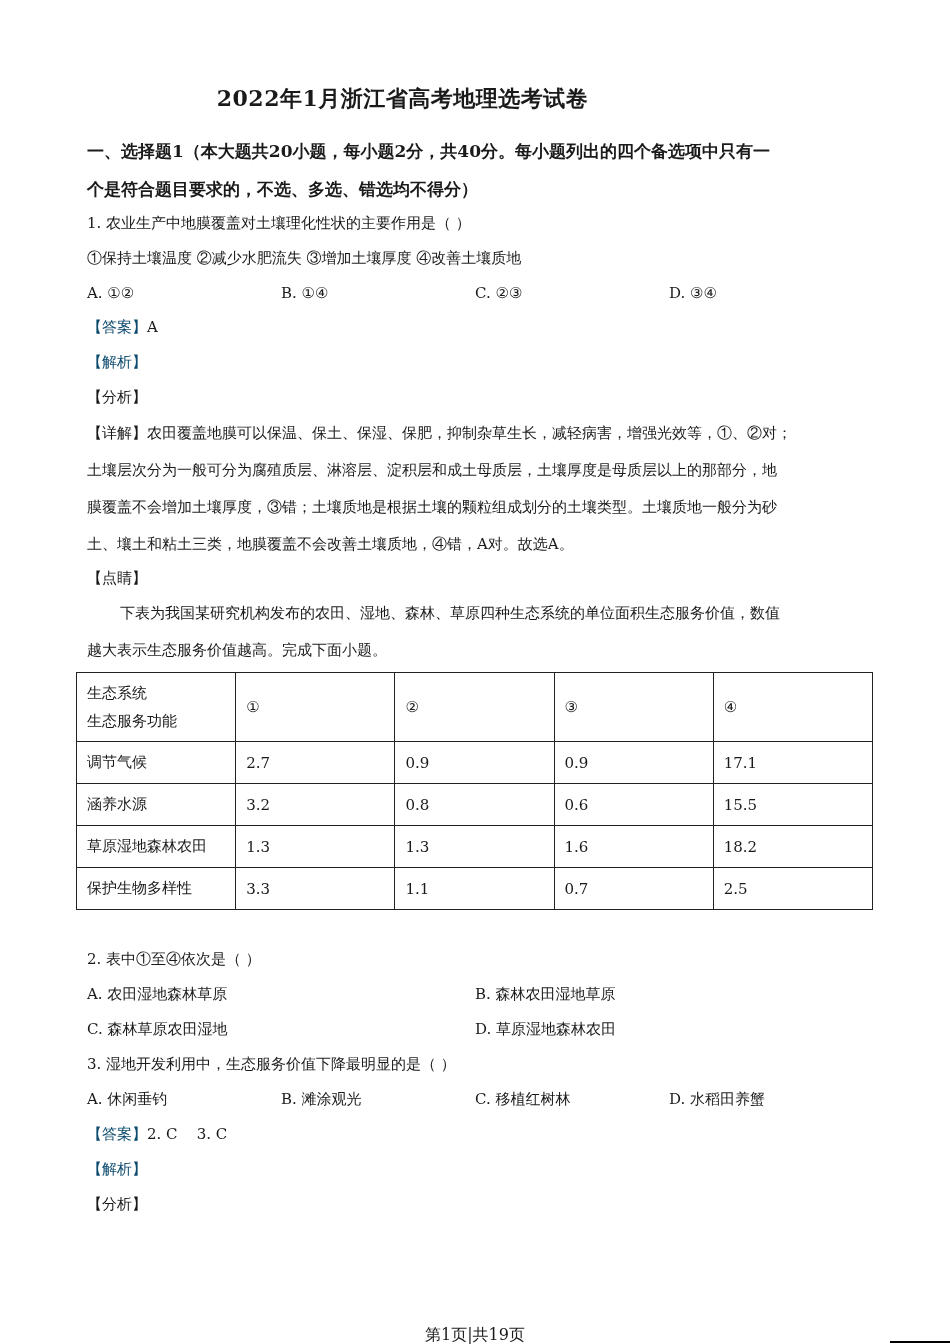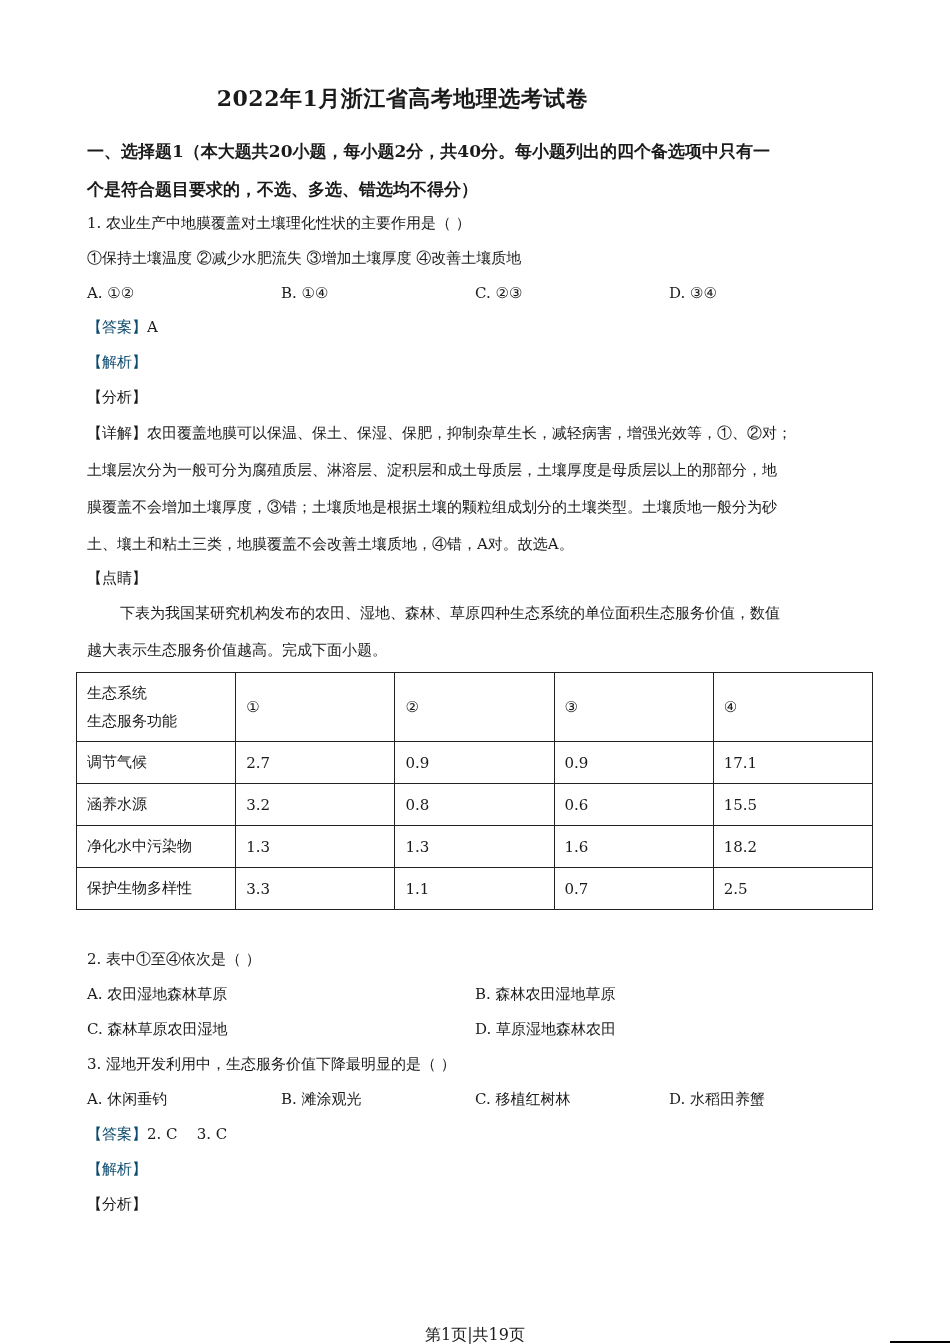--- a/index.html
+++ b/index.html
@@ -88,21 +88,21 @@
       <td>17.1</td>
     </tr>
     <tr class="row">
       <td>涵养水源</td>
       <td>3.2</td>
       <td>0.8</td>
       <td>0.6</td>
       <td>15.5</td>
     </tr>
     <tr class="row">
-      <td>净化水中污染物</td>
+      <td>草原湿地森林农田</td>
       <td>1.3</td>
       <td>1.3</td>
       <td>1.6</td>
       <td>18.2</td>
     </tr>
     <tr class="row">
       <td>保护生物多样性</td>
       <td>3.3</td>
       <td>1.1</td>
       <td>0.7</td>

